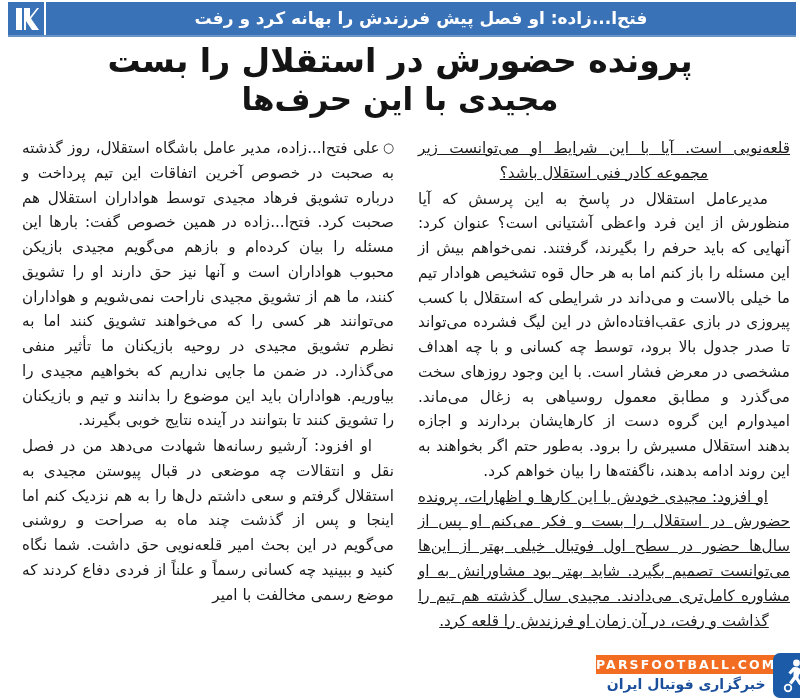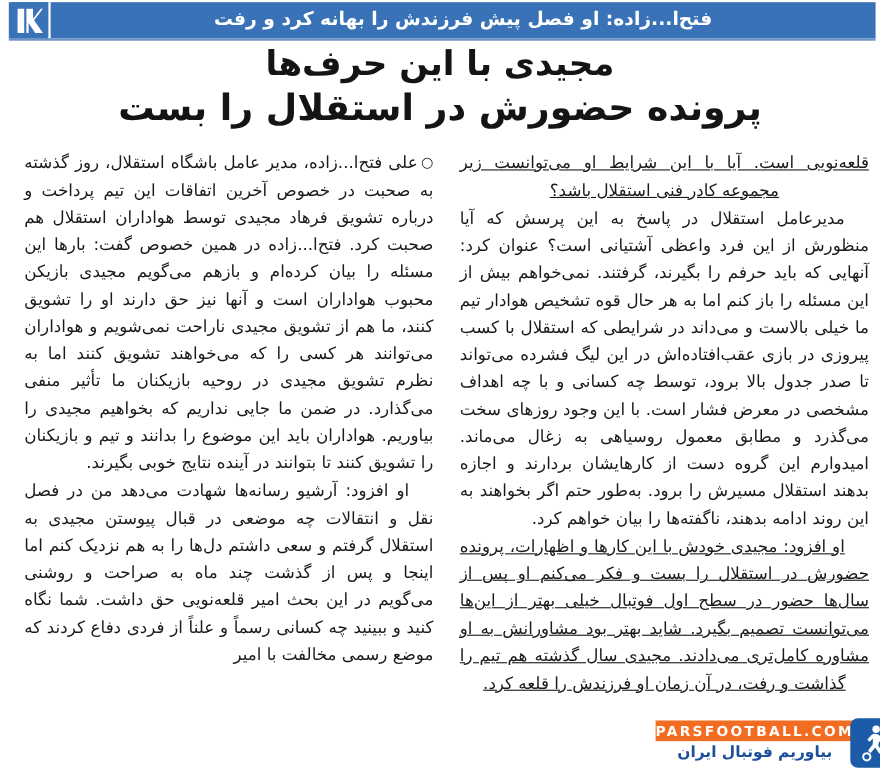--- a/index.html
+++ b/index.html
@@ -183,43 +183,43 @@
     <svg width="26" height="24" viewBox="0 0 26 24" aria-hidden="true">
       <path d="M2 1 H8 V23 H2 Z" fill="#ffffff"></path>
       <path d="M10 1 H16 V10 L23 1 H25 L17 11.5 L25 23 H18 L12 14 V23 H10 Z" fill="#ffffff"></path>
     </svg>
   </div>
   <div class="header-title">فتح‌ا...زاده: او فصل پیش فرزندش را بهانه کرد و رفت</div>
 </div>
 <div class="header-underline"></div>
 
 <div class="headline">
+  <div class="headline-line headline-line-2">پرونده حضورش در استقلال را بست</div>
   <div class="headline-line headline-line-1">مجیدی با این حرف‌ها</div>
-  <div class="headline-line headline-line-2">پرونده حضورش در استقلال را بست</div>
 </div>
 
 <div class="columns">
 
   <div class="column">
     <p class="para"><span class="bullet-mark">○</span><span>علی فتح‌ا...زاده، مدیر عامل باشگاه استقلال، روز گذشته به صحبت در خصوص آخرین اتفاقات این تیم پرداخت و درباره تشویق فرهاد مجیدی توسط هواداران استقلال هم صحبت کرد. فتح‌ا...زاده در همین خصوص گفت: بارها این مسئله را بیان کرده‌ام و بازهم می‌گویم مجیدی بازیکن محبوب هواداران است و آنها نیز حق دارند او را تشویق کنند، ما هم از تشویق مجیدی ناراحت نمی‌شویم و هواداران می‌توانند هر کسی را که می‌خواهند تشویق کنند اما به نظرم تشویق مجیدی در روحیه بازیکنان ما تأثیر منفی می‌گذارد. در ضمن ما جایی نداریم که بخواهیم مجیدی را بیاوریم. هواداران باید این موضوع را بدانند و تیم و بازیکنان را تشویق کنند تا بتوانند در آینده نتایج خوبی بگیرند.</span></p>
     <p class="para indent">او افزود: آرشیو رسانه‌ها شهادت می‌دهد من در فصل نقل و انتقالات چه موضعی در قبال پیوستن مجیدی به استقلال گرفتم و سعی داشتم دل‌ها را به هم نزدیک کنم اما اینجا و پس از گذشت چند ماه به صراحت و روشنی می‌گویم در این بحث امیر قلعه‌نویی حق داشت. شما نگاه کنید و ببینید چه کسانی رسماً و علناً از فردی دفاع کردند که موضع رسمی مخالفت با امیر</p>
   </div>
 
   <div class="column">
     <p class="para lastcenter">قلعه‌نویی است. آیا با این شرایط او می‌توانست زیر مجموعه کادر فنی استقلال باشد؟</p>
     <p class="para indent">مدیرعامل استقلال در پاسخ به این پرسش که آیا منظورش از این فرد واعظی آشتیانی است؟ عنوان کرد: آنهایی که باید حرفم را بگیرند، گرفتند. نمی‌خواهم بیش از این مسئله را باز کنم اما به هر حال قوه تشخیص هوادار تیم ما خیلی بالاست و می‌داند در شرایطی که استقلال با کسب پیروزی در بازی عقب‌افتاده‌اش در این لیگ فشرده می‌تواند تا صدر جدول بالا برود، توسط چه کسانی و با چه اهداف مشخصی در معرض فشار است. با این وجود روزهای سخت می‌گذرد و مطابق معمول روسیاهی به زغال می‌ماند. امیدوارم این گروه دست از کارهایشان بردارند و اجازه بدهند استقلال مسیرش را برود. به‌طور حتم اگر بخواهند به این روند ادامه بدهند، ناگفته‌ها را بیان خواهم کرد.</p>
     <p class="para indent lastcenter">او افزود: مجیدی خودش با این کارها و اظهارات، پرونده حضورش در استقلال را بست و فکر می‌کنم او پس از سال‌ها حضور در سطح اول فوتبال خیلی بهتر از این‌ها می‌توانست تصمیم بگیرد. شاید بهتر بود مشاورانش به او مشاوره کامل‌تری می‌دادند. مجیدی سال گذشته هم تیم را گذاشت و رفت، در آن زمان او فرزندش را قلعه کرد.</p>
   </div>
 
 </div>
 
 <div class="watermark">
   <div class="wm-text-block">
     <div class="wm-top">PARSFOOTBALL.COM</div>
-    <div class="wm-bottom">بیاوریم فوتبال ایران</div>
+    <div class="wm-bottom">خبرگزاری فوتبال ایران</div>
   </div>
   <div class="wm-badge">
     <svg width="26" height="36" viewBox="0 0 26 36" aria-hidden="true">
       <circle cx="14.5" cy="5" r="3.4" fill="#ffffff"></circle>
       <path d="M13 9 C16 9 18.5 10.5 19.5 13 L22.5 19 L19.8 20.4 L17.2 15.6 L16.4 19.8 L20 25.5 L17.4 27.2 L13.6 21.6 L9.6 26.5 L7 24.6 L11.4 18.6 L11.6 13.4 L8.6 16.4 L6.4 14.4 L10 10.4 C10.8 9.5 11.8 9 13 9 Z" fill="#ffffff"></path>
       <circle cx="6" cy="30" r="4.2" fill="#ffffff"></circle>
       <circle cx="6" cy="30" r="2.4" fill="#1b5ba8"></circle>
     </svg>
   </div>
 </div>

